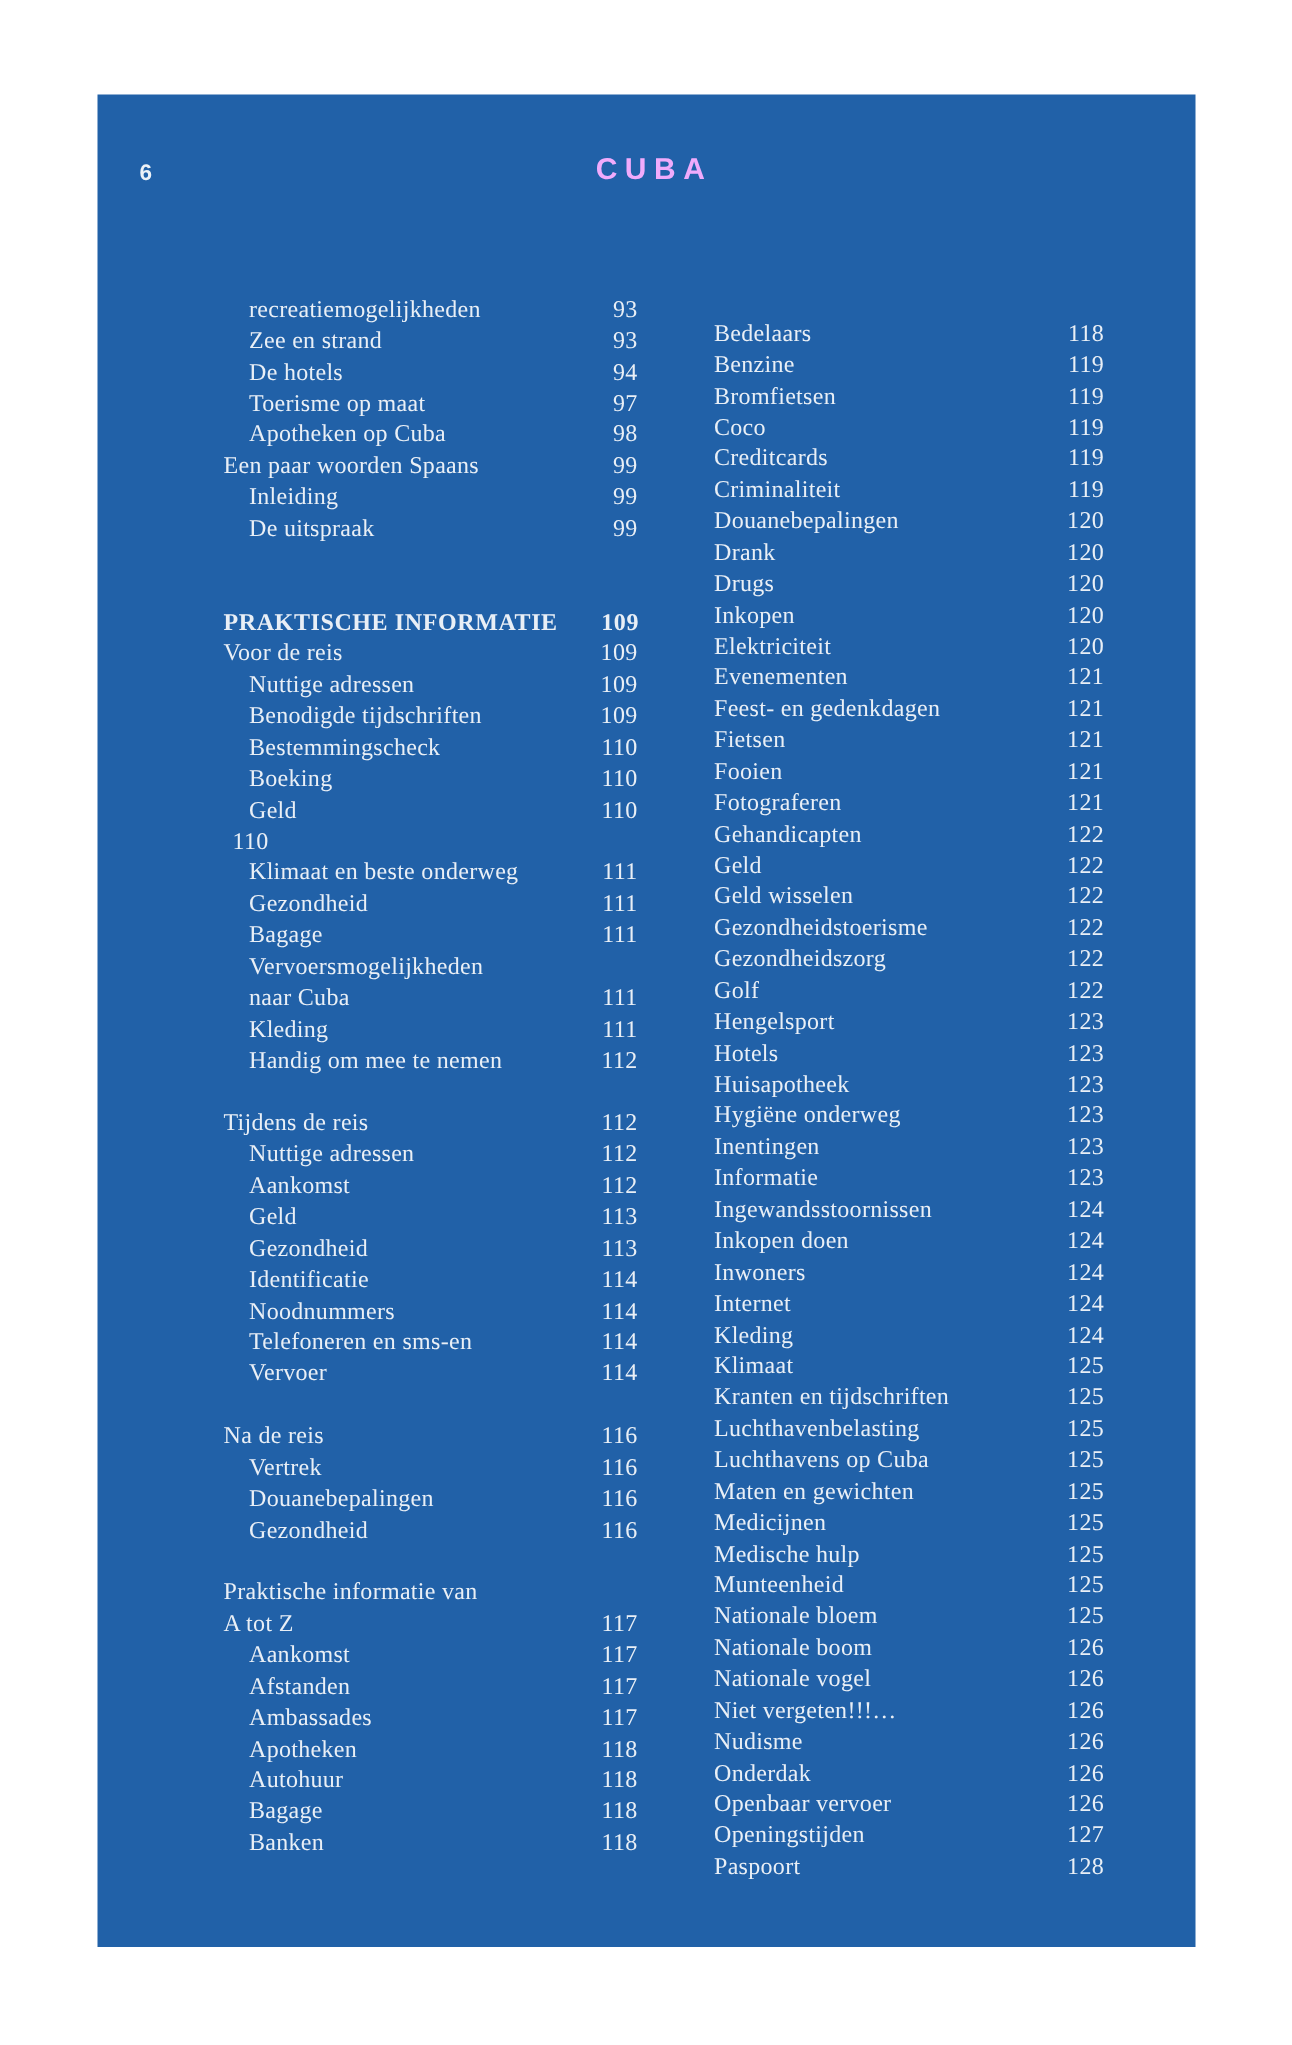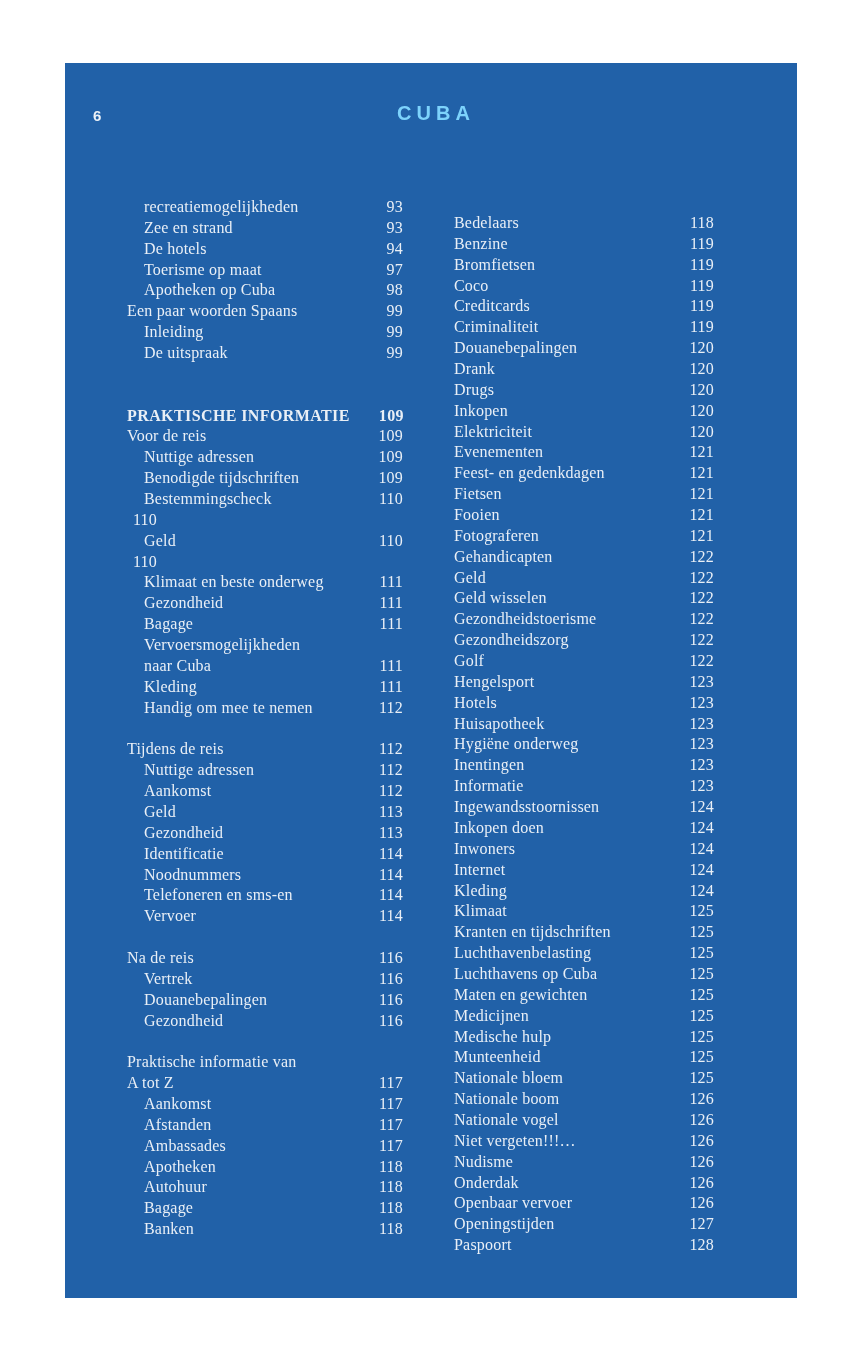--- a/index.html
+++ b/index.html
@@ -37,26 +37,26 @@
   .book-title {
     position: absolute;
     left: 0;
     top: 39px;
     width: 100%;
     text-align: center;
     font-family: "Liberation Sans", sans-serif;
     font-weight: bold;
     font-size: 20px;
     letter-spacing: 5px;
-    color: #7dd3fc;
+    color: #f0abfc;
     text-indent: 10px;
   }
   .toc {
     position: absolute;
-    left: 62px;
+    left: 84px;
     top: 134px;
     width: 587px;
     display: flex;
   }
   .col {
     display: block;
   }
   .col-left  { width: 276px; margin-right: 51px; }
   .col-right { width: 260px; margin-top: 16px; }
   .row {
@@ -133,20 +133,21 @@
           </div>
           <div class="row indent">
             <span class="label">Benodigde tijdschriften</span>
             <span class="num">109</span>
           </div>
           <div class="row indent">
             <span class="label">Bestemmingscheck</span>
             <span class="num">110</span>
           </div>
           <div class="row indent">
+            <span class="label">Boeking</span>
             <span class="num">110</span>
           </div>
           <div class="row indent">
             <span class="label">Geld</span>
             <span class="num">110</span>
           </div>
           <div class="row indent">
             <span class="num">110</span>
           </div>
           <div class="row indent">

